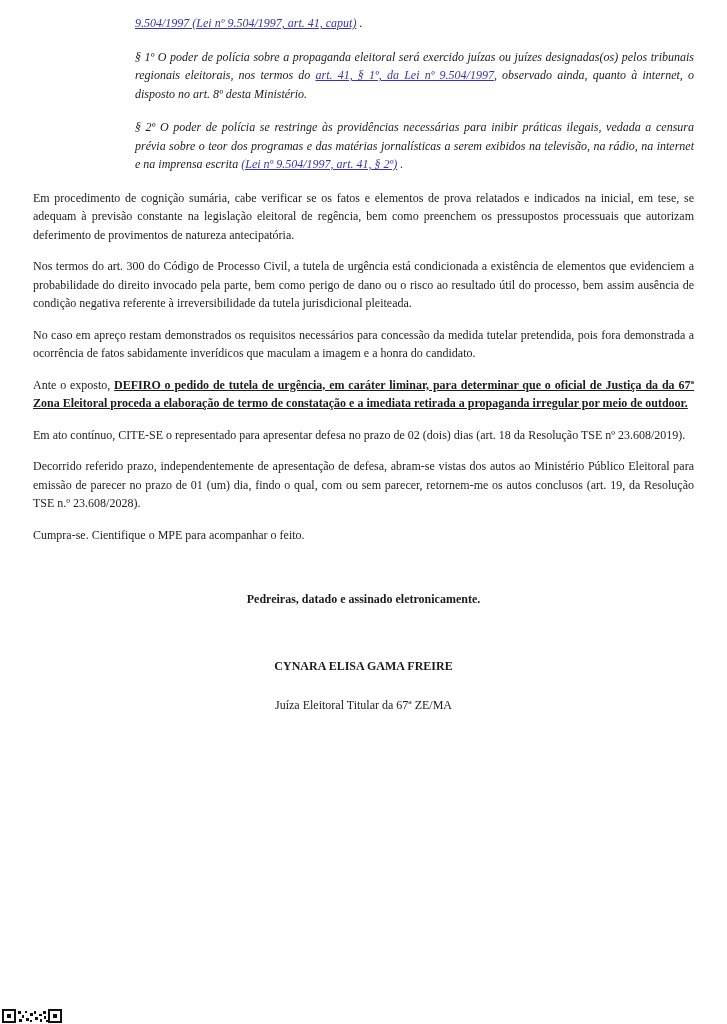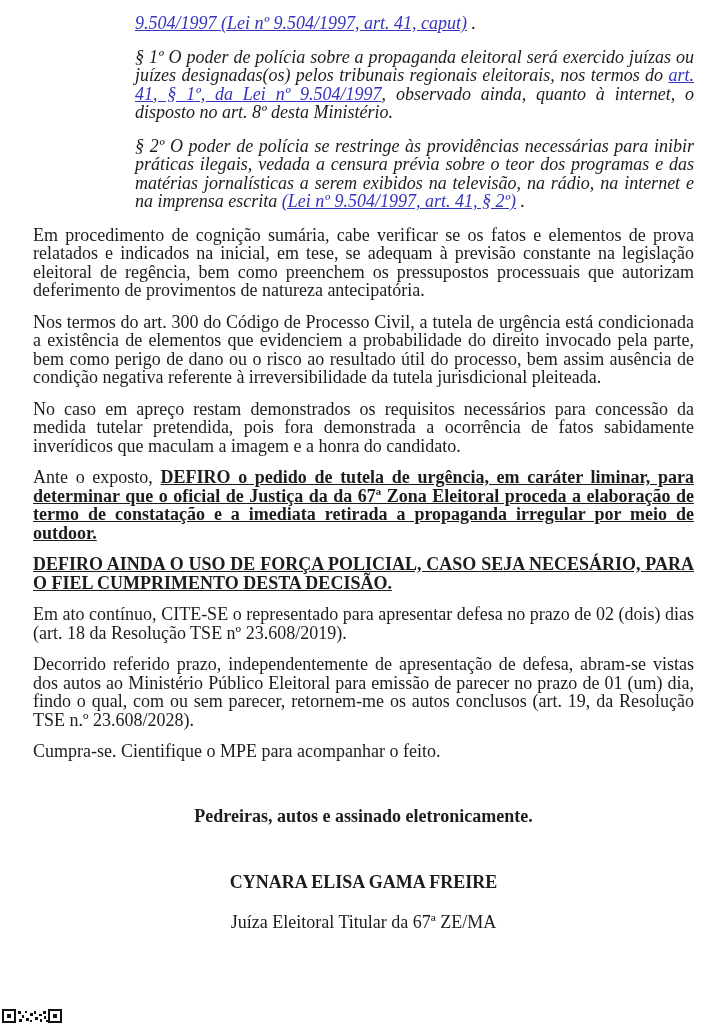--- a/index.html
+++ b/index.html
@@ -17,21 +17,21 @@
     overflow: hidden;
   }
   .content {
     position: absolute;
     left: 33px;
     right: 33px;
     top: 14px;
   }
   .content p {
     margin: 0 0 13px 0;
-    font-size: 18px;
+    font-size: 12px;
     line-height: 18.5px;
     text-align: justify;
   }
   .quote-block {
     margin-left: 102px;
     font-style: italic;
   }
   .quote-block p {
     margin-bottom: 15px;
   }
@@ -77,31 +77,30 @@
     </div>
 
     <p>Em procedimento de cognição sumária, cabe verificar se os fatos e elementos de prova relatados e indicados na inicial, em tese, se adequam à previsão constante na legislação eleitoral de regência, bem como preenchem os pressupostos processuais que autorizam deferimento de provimentos de natureza antecipatória.</p>
 
     <p>Nos termos do art. 300 do Código de Processo Civil, a tutela de urgência está condicionada a existência de elementos que evidenciem a probabilidade do direito invocado pela parte, bem como perigo de dano ou o risco ao resultado útil do processo, bem assim ausência de condição negativa referente à irreversibilidade da tutela jurisdicional pleiteada.</p>
 
     <p>No caso em apreço restam demonstrados os requisitos necessários para concessão da medida tutelar pretendida, pois fora demonstrada a ocorrência de fatos sabidamente inverídicos que maculam a imagem e a honra do candidato.</p>
 
     <p><span>Ante o exposto, </span><span class="bold">DEFIRO o pedido de tutela de urgência, em caráter liminar, para determinar que o oficial de Justiça da da 67ª Zona Eleitoral proceda a elaboração de termo de constatação e a imediata retirada a propaganda irregular por meio de outdoor.</span></p>
 
-    <p class="bold">DEFIRO AINDA O USO DE FORÇA POLICIAL, CASO SEJA NECESÁRIO, PARA O FIEL CUMPRIMENTO DESTA DECISÃO.</p>
 
 
     <p>Em ato contínuo, CITE-SE o representado para apresentar defesa no prazo de 02 (dois) dias (art. 18 da Resolução TSE nº 23.608/2019).</p>
 
     <p>Decorrido referido prazo, independentemente de apresentação de defesa, abram-se vistas dos autos ao Ministério Público Eleitoral para emissão de parecer no prazo de 01 (um) dia, findo o qual, com ou sem parecer, retornem-me os autos conclusos (art. 19, da Resolução TSE n.º 23.608/2028).</p>
 
 
     <p>Cumpra-se. Cientifique o MPE para acompanhar o feito.</p>
 
-    <p class="center sig-place">Pedreiras, autos e assinado eletronicamente.</p>
+    <p class="center sig-place">Pedreiras, datado e assinado eletronicamente.</p>
 
     <p class="center sig-name">CYNARA ELISA GAMA FREIRE</p>
 
     <p class="center sig-role">Juíza Eleitoral Titular da 67ª ZE/MA</p>
 
   </div>
 
   <svg class="qr-fragment" viewBox="0 0 60 15" xmlns="http://www.w3.org/2000/svg" aria-hidden="true">
     <rect x="1" y="1" width="12" height="12" fill="none" stroke="#111" stroke-width="2"></rect>
     <rect x="5" y="5" width="4" height="4" fill="#111"></rect>

